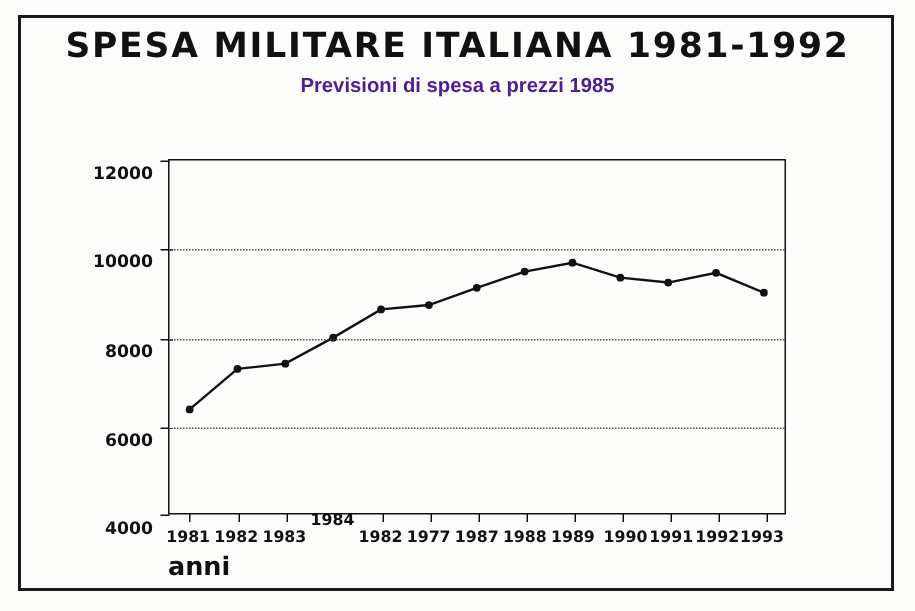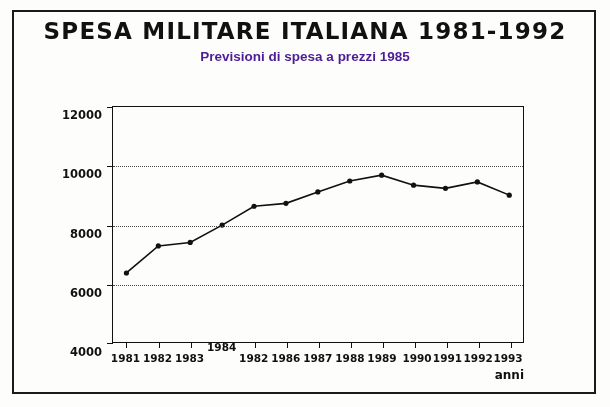--- a/index.html
+++ b/index.html
@@ -118,22 +118,22 @@
     font-weight: bold;
     color: #111;
     font-family: "DejaVu Sans", sans-serif;
     white-space: nowrap;
   }
   #xaxis-caption {
     position: absolute;
     left: 112px;
     width: 412px;
     top: 368px;
-    text-align: right;
-    font-size: 12px;
+    text-align: left;
+    font-size: 17px;
     font-weight: bold;
     color: #111;
     font-family: "DejaVu Sans", sans-serif;
   }
   #series-svg {
     position: absolute;
     left: 0; top: 0;
     width: 100%;
     height: 100%;
     overflow: visible;
@@ -197,21 +197,21 @@
 <div class="ylabel-tick" style="top: 335px; right: 508px;">4000</div>
     <div class="ylabel-tick" style="top: 275.75px; right: 508px;">6000</div>
     <div class="ylabel-tick" style="top: 216.5px; right: 508px;">8000</div>
     <div class="ylabel-tick" style="top: 157.25px; right: 508px;">10000</div>
     <div class="ylabel-tick" style="top: 98px; right: 508px;">12000</div>
     <div class="xlabel-tick" style="left: 109.466px; width: 32px; top: 352px;">1981</div>
     <div class="xlabel-tick" style="left: 141.528px; width: 32px; top: 352px;">1982</div>
     <div class="xlabel-tick" style="left: 173.591px; width: 32px; top: 352px;">1983</div>
     <div class="xlabel-tick" style="left: 205.653px; width: 32px; top: 341px;">1984</div>
     <div class="xlabel-tick" style="left: 237.715px; width: 32px; top: 352px;">1982</div>
-    <div class="xlabel-tick" style="left: 269.777px; width: 32px; top: 352px;">1986</div>
+    <div class="xlabel-tick" style="left: 269.777px; width: 32px; top: 352px;">1977</div>
     <div class="xlabel-tick" style="left: 301.84px; width: 32px; top: 352px;">1987</div>
     <div class="xlabel-tick" style="left: 333.902px; width: 32px; top: 352px;">1988</div>
     <div class="xlabel-tick" style="left: 365.964px; width: 32px; top: 352px;">1989</div>
     <div class="xlabel-tick" style="left: 401px; width: 32px; top: 352px;">1990</div>
     <div class="xlabel-tick" style="left: 430.089px; width: 32px; top: 352px; text-align: right;">1991</div>
     <div class="xlabel-tick" style="left: 462.151px; width: 32px; top: 352px;">1992</div>
     <div class="xlabel-tick" style="left: 492px; width: 32px; top: 352px;">1993</div>
   </div>
 
 </body></html>

